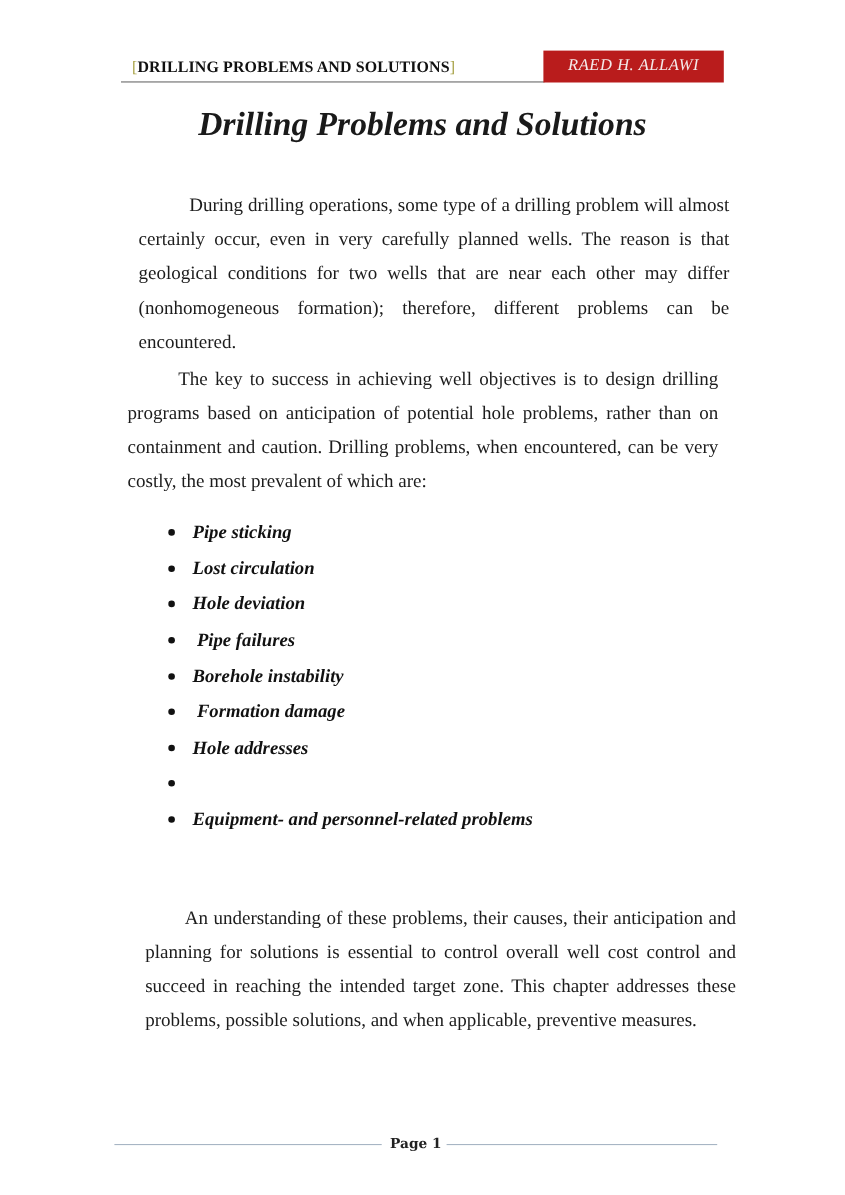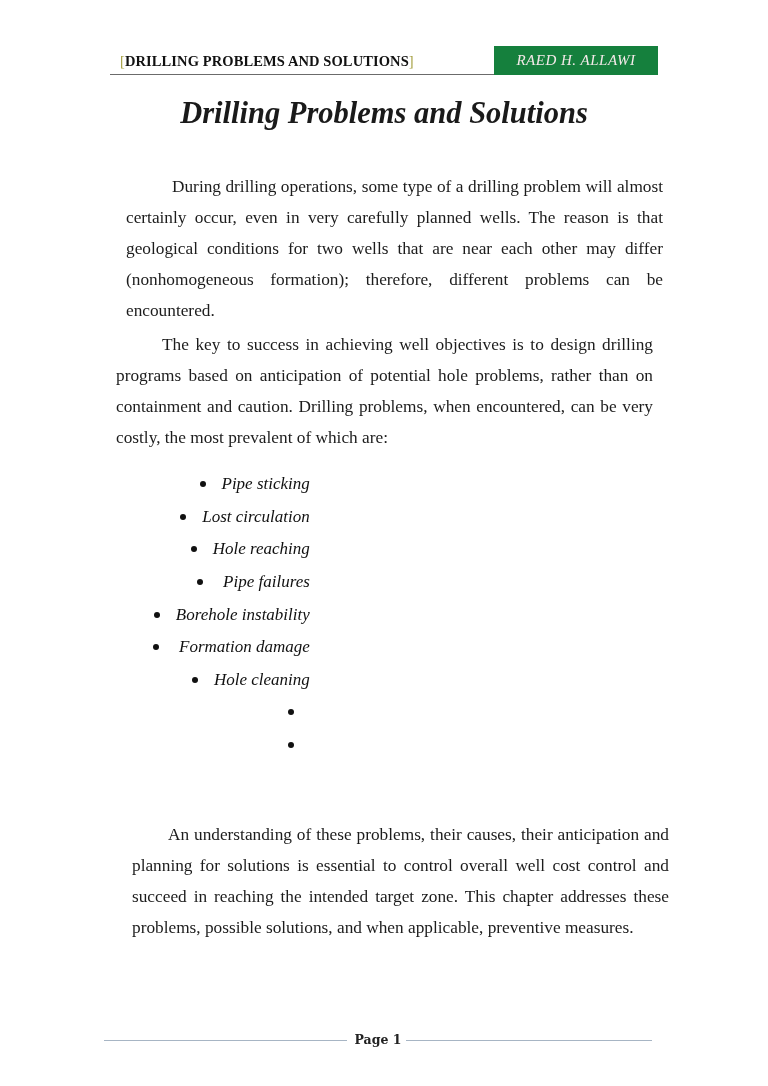--- a/index.html
+++ b/index.html
@@ -3,33 +3,33 @@
   <meta charset="utf-8">
   <style>
     html, body { margin: 0; padding: 0; background: #ffffff; }
     body { width: 768px; height: 1086px; position: relative; overflow: hidden;
            font-family: "Liberation Serif", serif; color: #1a1a1a; }
     .header { position: absolute; left: 110px; top: 46px; width: 548px; height: 29px; }
     .header-title { position: absolute; left: 10px; top: 7px; font-size: 14.5px; font-weight: bold;
                     letter-spacing: 0.1px; color: #111; text-align: right; }
     .header-title .br { color: #a6a043; font-weight: normal; }
     .header-rule { position: absolute; left: 0; top: 28px; width: 385px; height: 1px; background: #6b6b6b; }
-    .author-box { position: absolute; left: 384px; top: 0; width: 164px; height: 29px; background: #15803d;
+    .author-box { position: absolute; left: 384px; top: 0; width: 164px; height: 29px; background: #b91c1c;
                   color: #f4e9e9; font-family: "Liberation Serif", serif; font-style: italic;
                   font-size: 15px; letter-spacing: 0.5px; display: flex; align-items: center; justify-content: center; }
     .title { position: absolute; left: 0; width: 768px; top: 96px; text-align: center;
              font-size: 30.5px; font-weight: bold; font-style: italic; color: #1a1a1a; }
     .para { position: absolute; left: 116px; width: 537px; font-size: 17.3px; line-height: 31px;
             text-align: justify; color: #1c1c1c; }
     .p1 { top: 161px; text-indent: 46px; }
     .p2 { top: 329px; text-indent: 46px; }
     .p3 { top: 803px; text-indent: 36px; }
     .bullets { position: absolute; left: 153px; top: 468px; margin: 0; padding: 0; list-style: none; }
-    .bullets li { height: 32.6px; font-size: 17px; font-weight: normal; font-style: italic;
-                  display: flex; align-items: center; color: #111; justify-content: flex-end; }
+    .bullets li { height: 32.6px; font-size: 17px; font-weight: bold; font-style: italic;
+                  display: flex; align-items: center; color: #111; }
     .bullets .dot { width: 6px; height: 6px; border-radius: 50%; background: #111; margin-right: 16px; flex: 0 0 auto; }
     .bullets .shift { padding-left: 4px; }
     .footer { position: absolute; left: 104px; top: 1030px; width: 548px; height: 20px; }
     .footer-line { position: absolute; top: 10px; height: 1px; background: #a7b5c4; }
     .fl-left { left: 0; width: 243px; }
     .fl-right { left: 302px; width: 246px; }
     .page-num { position: absolute; left: 250px; top: 2px; width: 48px; text-align: center;
                 font-family: "DejaVu Serif", serif; font-weight: bold; font-size: 12.5px; color: #222; }
   </style>
 </head>
@@ -52,43 +52,44 @@
   <li>
       <span class="dot"></span>
       <span>Pipe sticking</span>
     </li>
   <li>
       <span class="dot"></span>
       <span>Lost circulation</span>
     </li>
   <li>
       <span class="dot"></span>
-      <span>Hole reaching</span>
+      <span>Hole deviation</span>
     </li>
   <li>
       <span class="dot"></span>
       <span class="shift">Pipe failures</span>
     </li>
   <li>
       <span class="dot"></span>
       <span>Borehole instability</span>
     </li>
   <li>
       <span class="dot"></span>
       <span class="shift">Formation damage</span>
     </li>
   <li>
       <span class="dot"></span>
-      <span>Hole cleaning</span>
+      <span>Hole addresses</span>
     </li>
   <li>
       <span class="dot"></span>
     </li>
   <li>
       <span class="dot"></span>
+      <span>Equipment- and personnel-related problems</span>
     </li>
 </ul>
 
 <p class="para p3" style="margin:16px">An understanding of these problems, their causes, their anticipation and planning for solutions is essential to control overall well cost control and succeed in reaching the intended target zone. This chapter addresses these problems, possible solutions, and when applicable, preventive measures.</p>
 
 <div class="footer">
   <div class="footer-line fl-left"></div>
   <div class="page-num">Page 1</div>
   <div class="footer-line fl-right"></div>
 </div>

